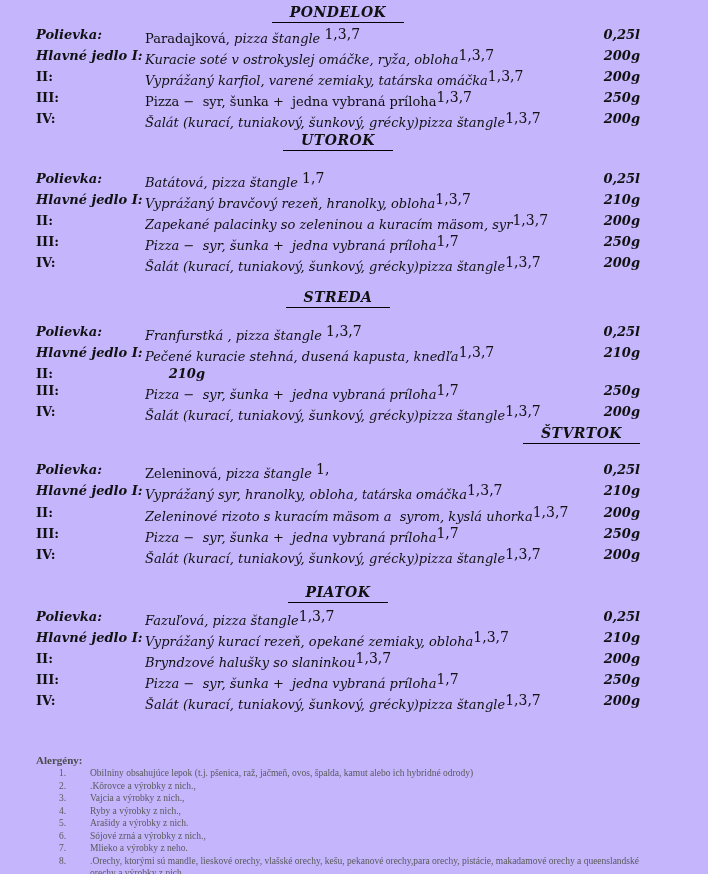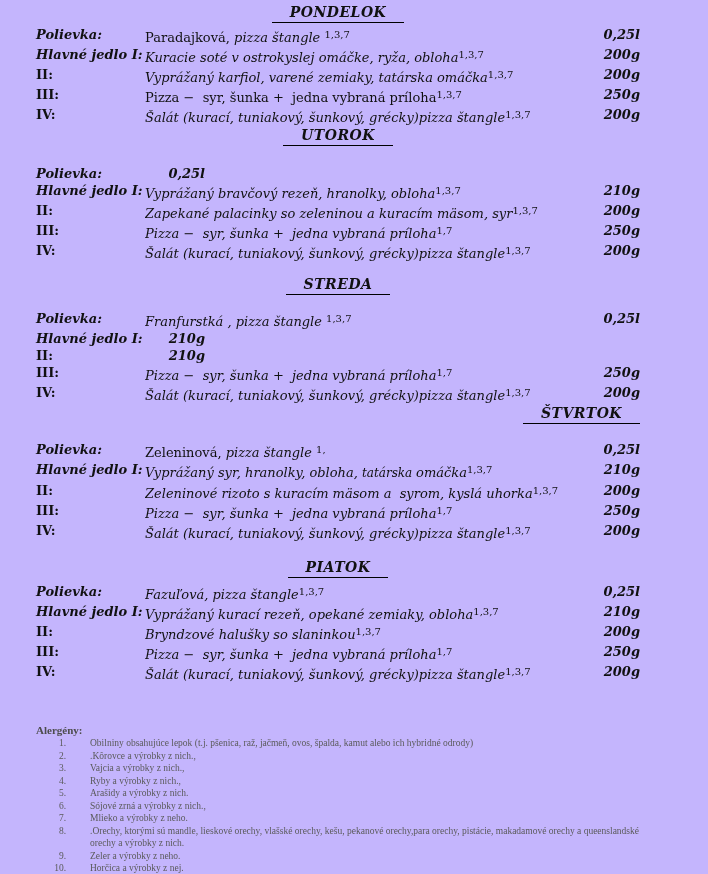--- a/index.html
+++ b/index.html
@@ -30,21 +30,21 @@
   .day-3{margin-top:0;}              .day-3 .day-header{margin-bottom:17px;text-align:right;}
   .day-4{margin-top:16px;}           .day-4 .day-header{margin-bottom:5px;}
   
   .menu-row{display:flex;line-height:17px;font-size:13px;}
   .row-label{flex:none;width:109px;font-weight:bold;white-space:pre;}
   .row-label.bi{font-style:italic;}
   .row-dish{flex:1;white-space:pre-wrap;overflow:hidden;}
   .row-dish .p-i{font-style:italic;}
   .row-dish .p-u{font-style:normal;}
   .row-dish .p-is{font-style:italic;font-size:12px;}
-  .row-dish sup{font-style:normal;font-size:10px;vertical-align:4px;letter-spacing:0;}
+  .row-dish sup{font-style:normal;font-size:14px;vertical-align:4px;letter-spacing:0;}
   .row-portion{flex:none;width:60px;text-align:right;font-weight:bold;font-style:italic;}
   
   .allergens{margin-top:40px;color:#5a5a5a;font-family:"Liberation Serif","DejaVu Serif",serif;}
   .allergens-title{font-weight:bold;font-size:11px;line-height:14px;color:#4d4d4d;}
   .allergens-list{margin-left:6px;}
   .al-item{display:flex;font-size:9.5px;line-height:12.5px;}
   .al-num{flex:none;width:24px;text-align:right;}
   .al-text{flex:1;margin-left:24px;white-space:pre-wrap;}
 </style>
 </head>
@@ -85,20 +85,21 @@
       </div>
   </section>
 
   <section class="day day-1">
     <div class="day-header">
       <span class="day-title">UTOROK</span>
     </div>
     <div class="rows">
         <div class="menu-row">
           <span class="row-label bi">Polievka:</span>
+          <span class="row-dish"><span class="p-i">Batátová, pizza štangle </span><sup>1,7</sup></span>
           <span class="row-portion">0,25l</span>
         </div>
         <div class="menu-row">
           <span class="row-label bi">Hlavné jedlo I:</span>
           <span class="row-dish"><span class="p-i">Vyprážaný bravčový rezeň, hranolky, obloha</span><sup>1,3,7</sup></span>
           <span class="row-portion">210g</span>
         </div>
         <div class="menu-row">
           <span class="row-label b">II:</span>
           <span class="row-dish"><span class="p-i">Zapekané palacinky so zeleninou a kuracím mäsom, syr</span><sup>1,3,7</sup></span>
@@ -122,20 +123,21 @@
       <span class="day-title">STREDA</span>
     </div>
     <div class="rows">
         <div class="menu-row">
           <span class="row-label bi">Polievka:</span>
           <span class="row-dish"><span class="p-i">Franfurstká , pizza štangle </span><sup>1,3,7</sup></span>
           <span class="row-portion">0,25l</span>
         </div>
         <div class="menu-row">
           <span class="row-label bi">Hlavné jedlo I:</span>
+          <span class="row-dish"><span class="p-i">Pečené kuracie stehná, dusená kapusta, knedľa</span><sup>1,3,7</sup></span>
           <span class="row-portion">210g</span>
         </div>
         <div class="menu-row">
           <span class="row-label b">II:</span>
           <span class="row-portion">210g</span>
         </div>
         <div class="menu-row">
           <span class="row-label b">III:</span>
           <span class="row-dish"><span class="p-i">Pizza −  syr, šunka +  jedna vybraná príloha</span><sup>1,7</sup></span>
           <span class="row-portion">250g</span>

